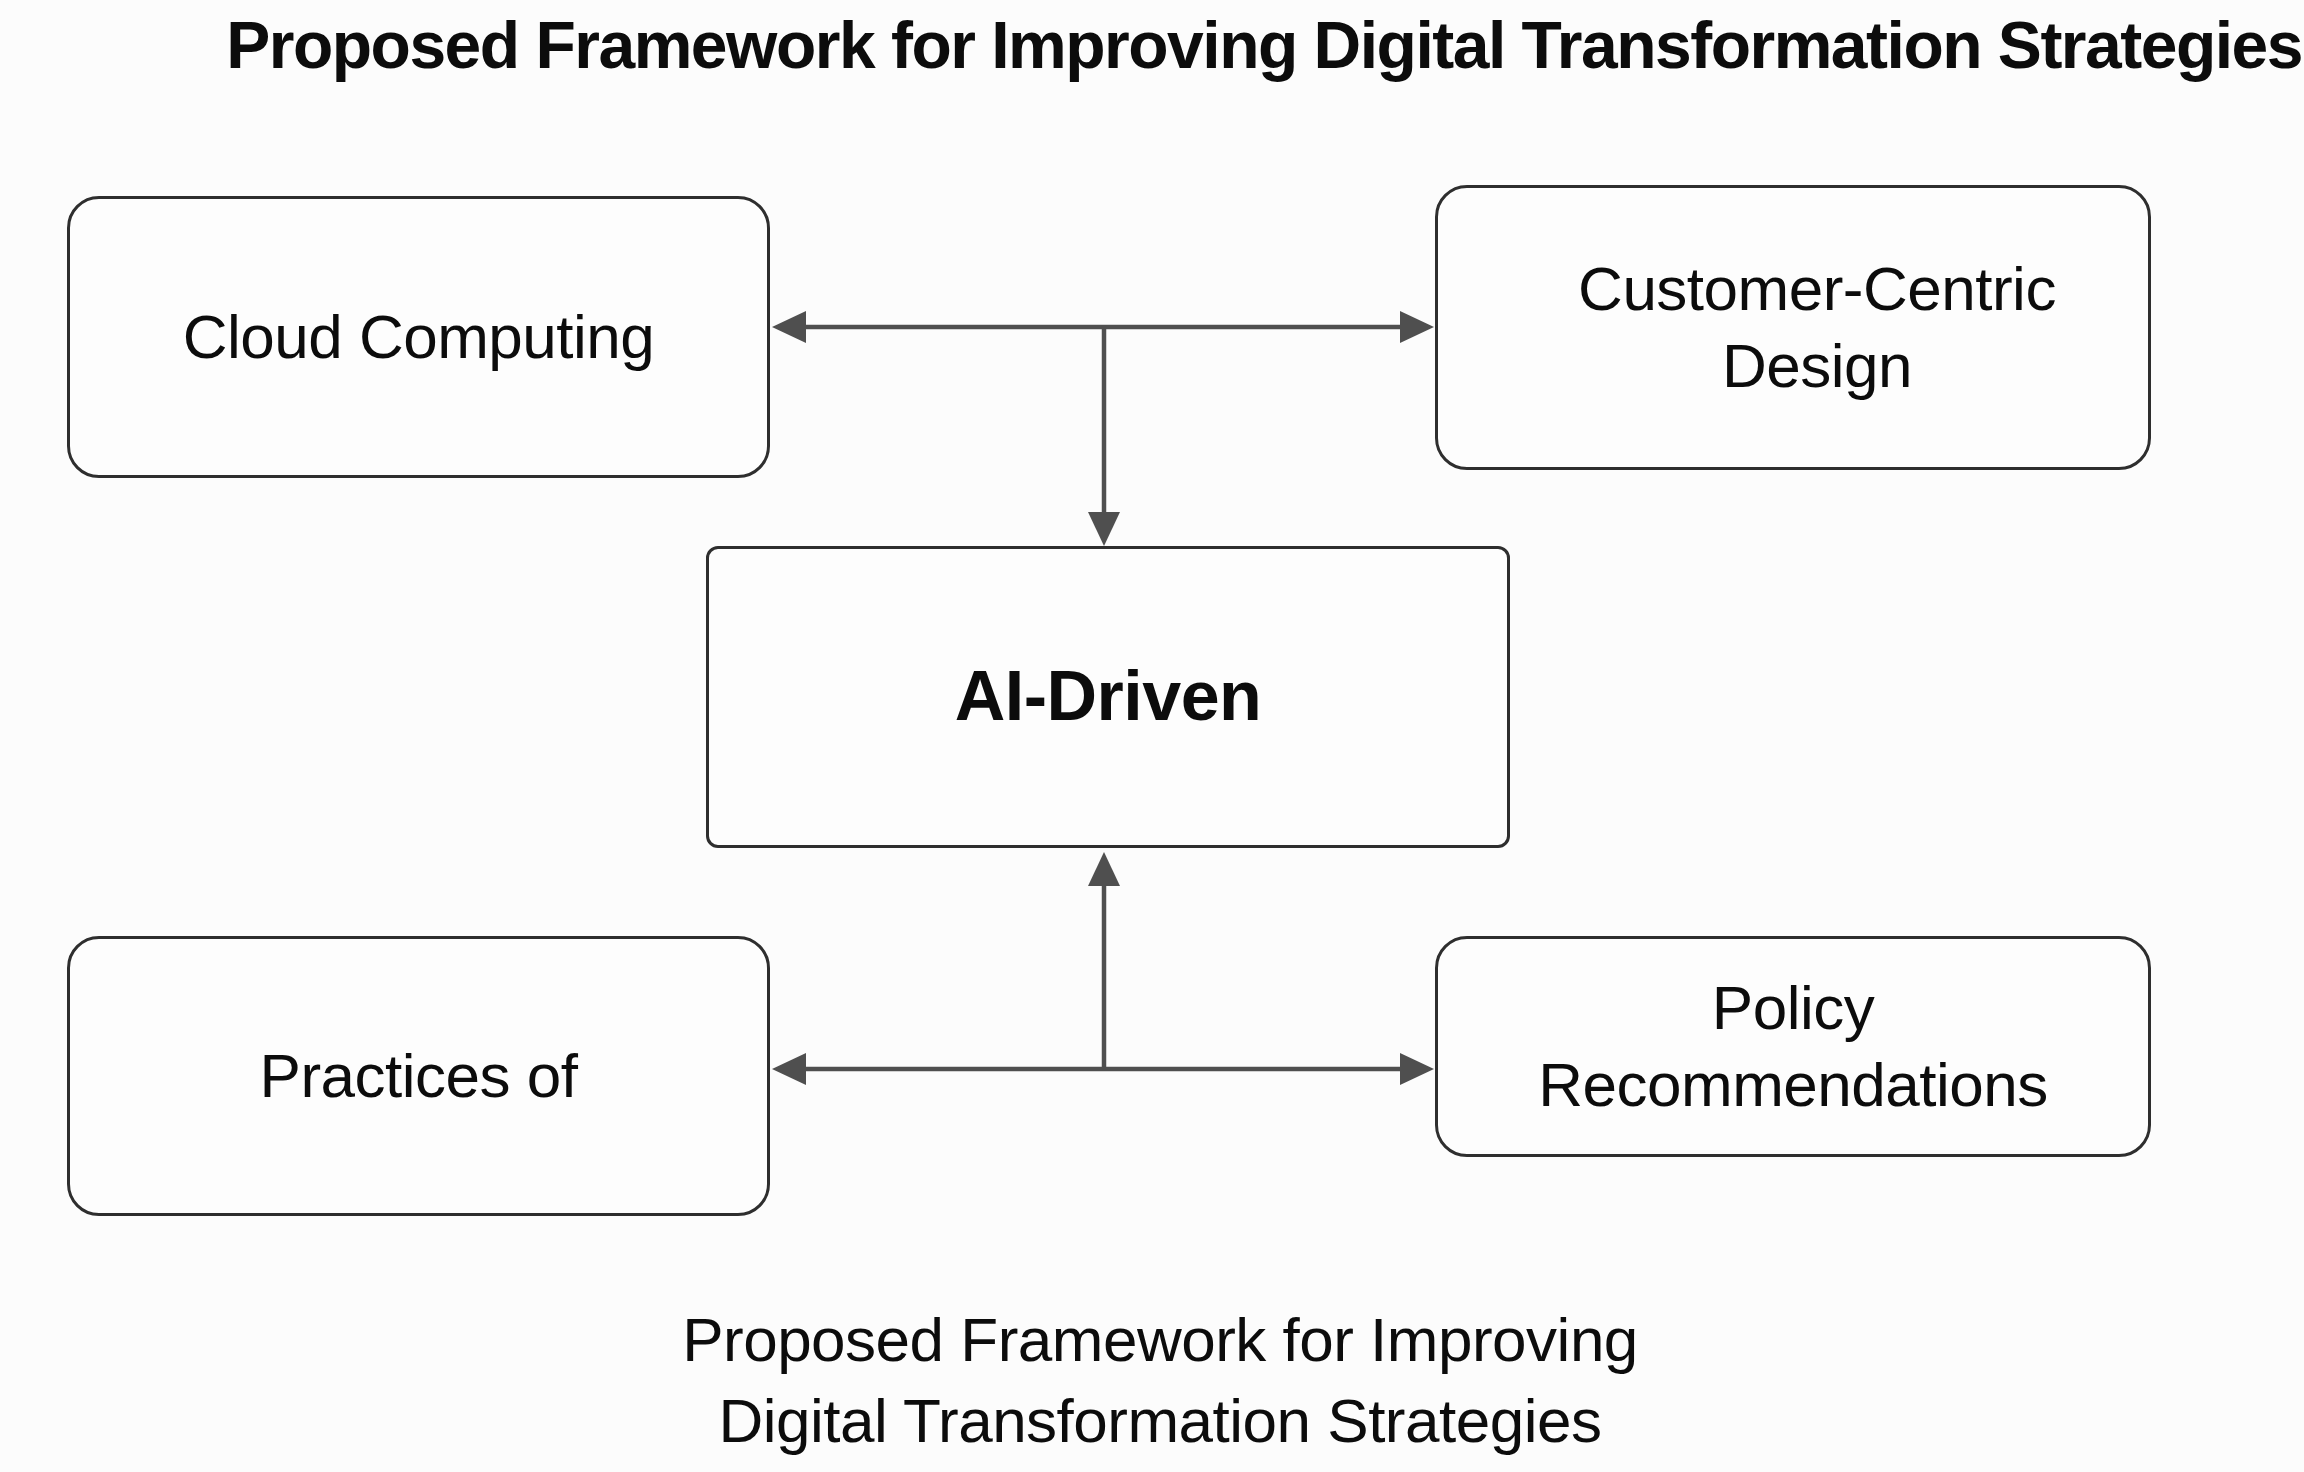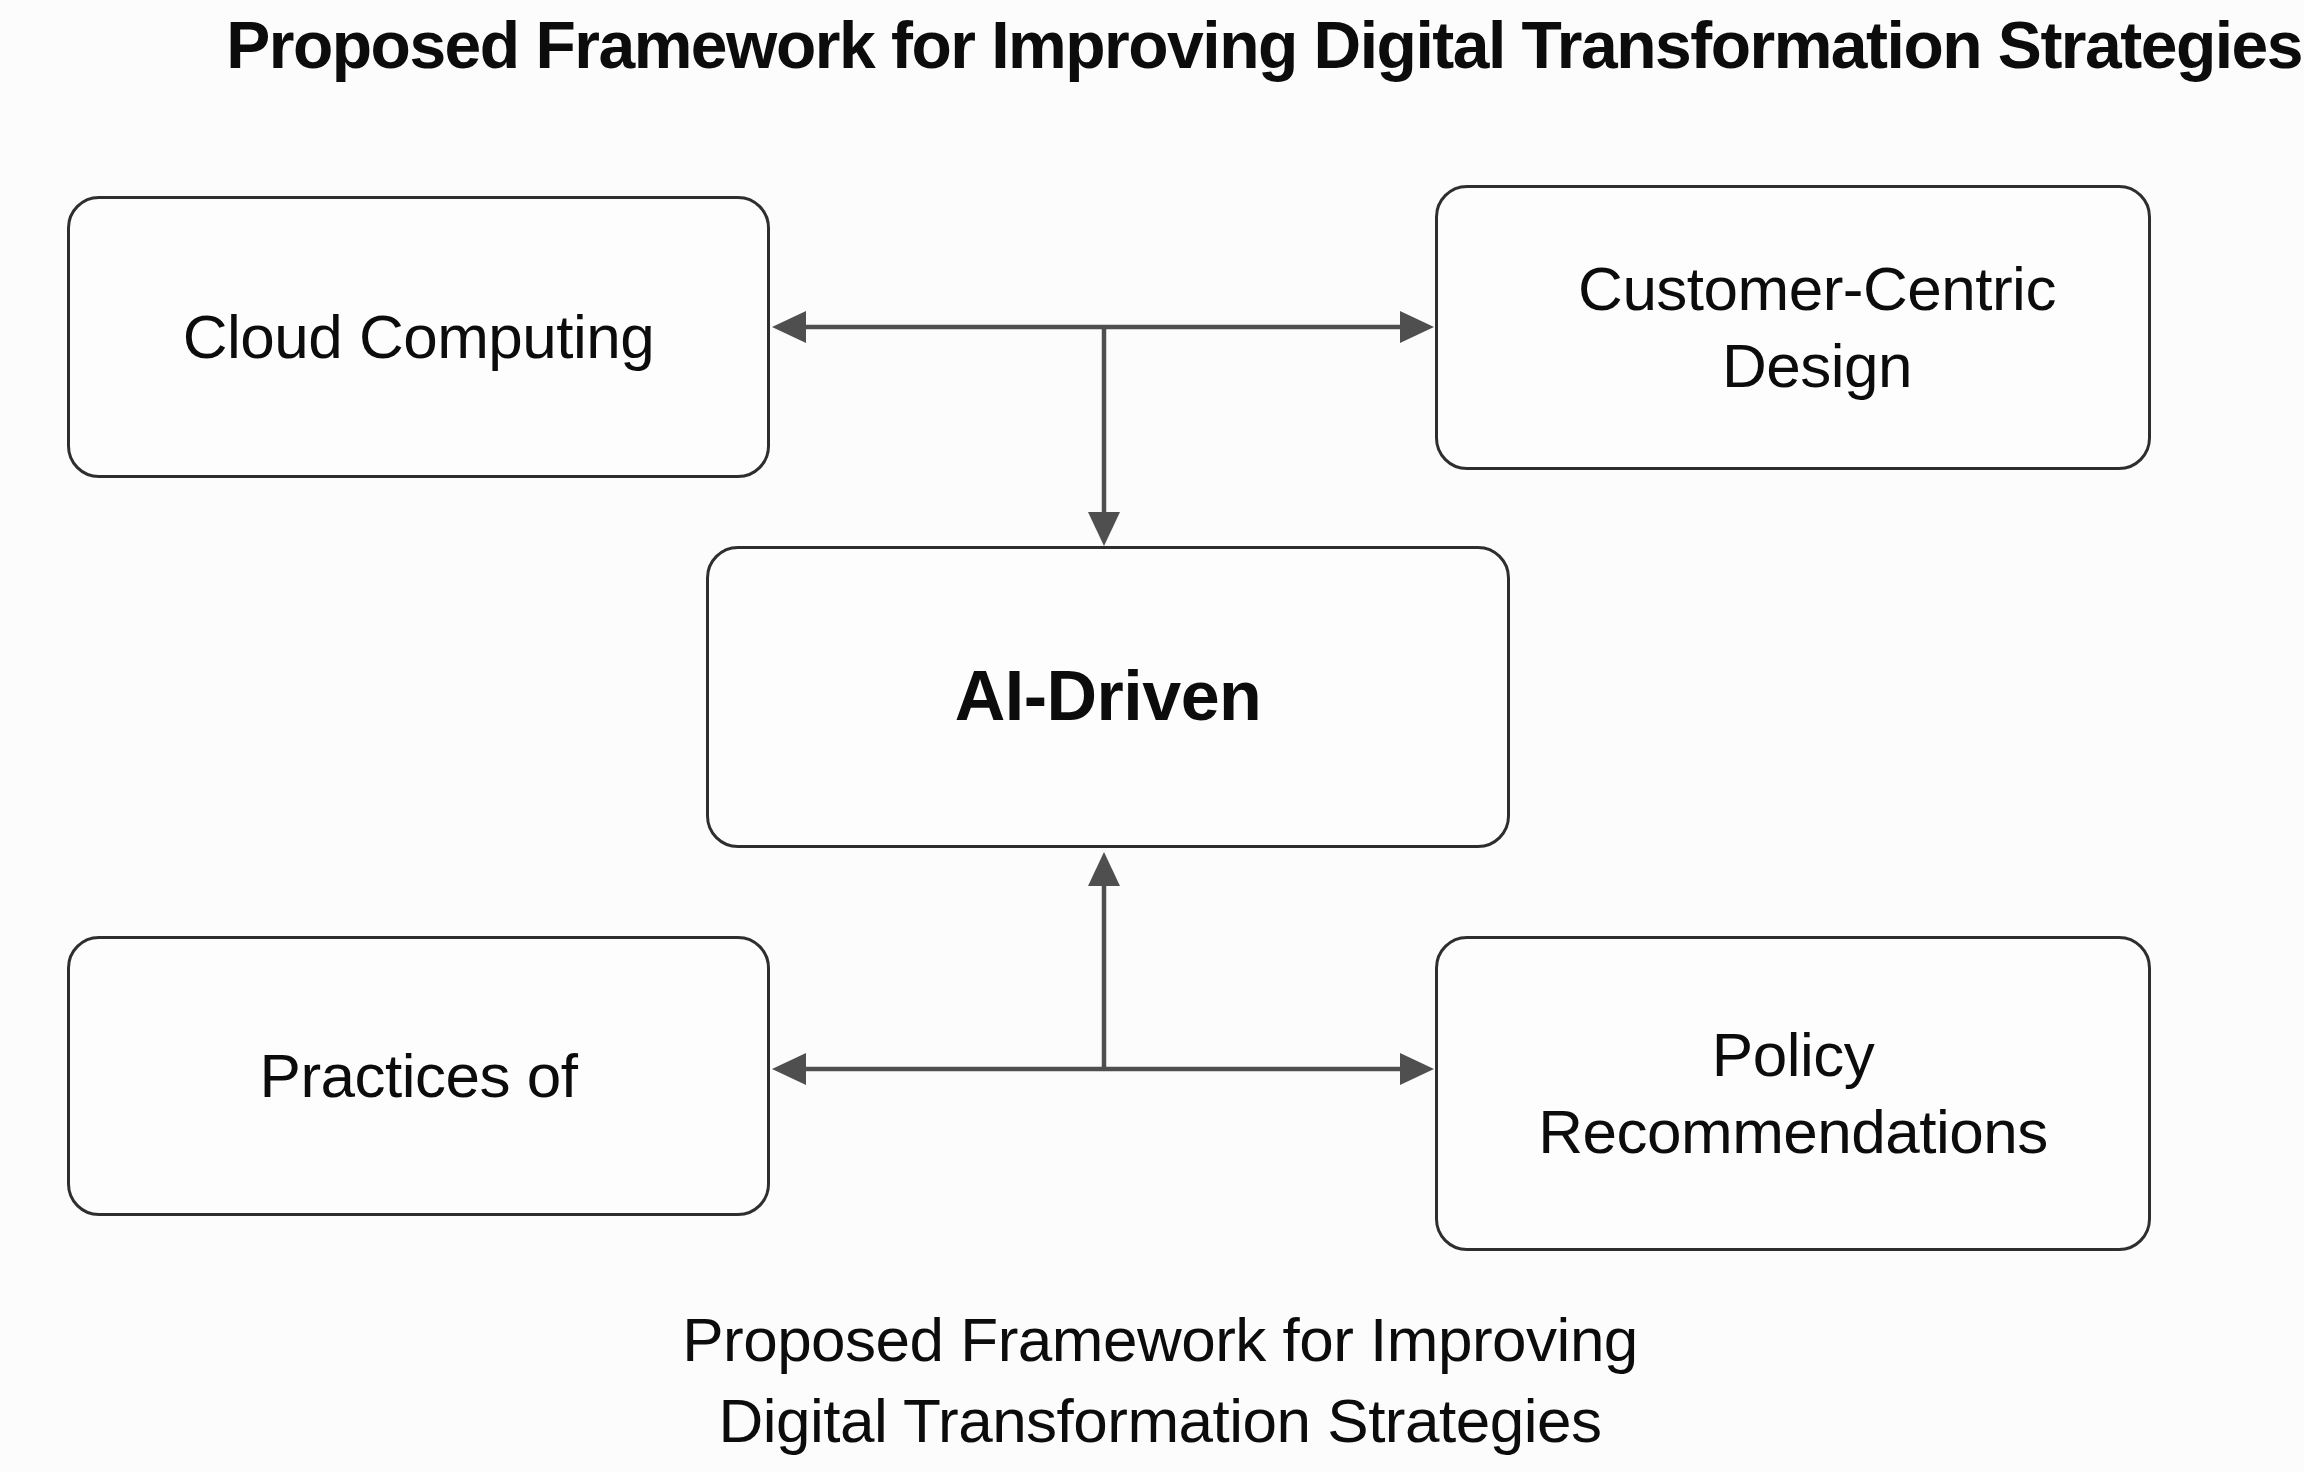--- a/index.html
+++ b/index.html
@@ -35,24 +35,24 @@
     border:3px solid var(--box-border);
     border-radius:32px;
     display:flex;align-items:center;justify-content:center;
     text-align:center;
   }
   .node .label{
     font-size:62px;line-height:1.24;letter-spacing:-0.5px;color:var(--text);
   }
   .node-tl{left:67px;top:196px;width:703px;height:282px;}
   .node-tr{left:1435px;top:185px;width:716px;height:285px;padding-left:48px;}
-  .node-c {left:706px;top:546px;width:804px;height:302px;}
+  .node-c {left:706px;top:546px;width:804px;height:302px;border-radius:12px;}
   .node-c .label{font-size:70px;font-weight:bold;letter-spacing:-0.5px;line-height:1.22;}
   .node-bl{left:67px;top:936px;width:703px;height:280px;}
-  .node-br{left:1435px;top:936px;width:716px;height:315px;justify-content:center;}
+  .node-br{left:1435px;top:936px;width:716px;height:221px;justify-content:center;}
   .label span{display:block;}
   .caption{
     position:absolute;left:0;top:1300px;width:2320px;
     text-align:center;
     font-size:62px;line-height:1.3;letter-spacing:-0.5px;
     color:var(--text);
   }
 </style>
 </head>
 <body>

